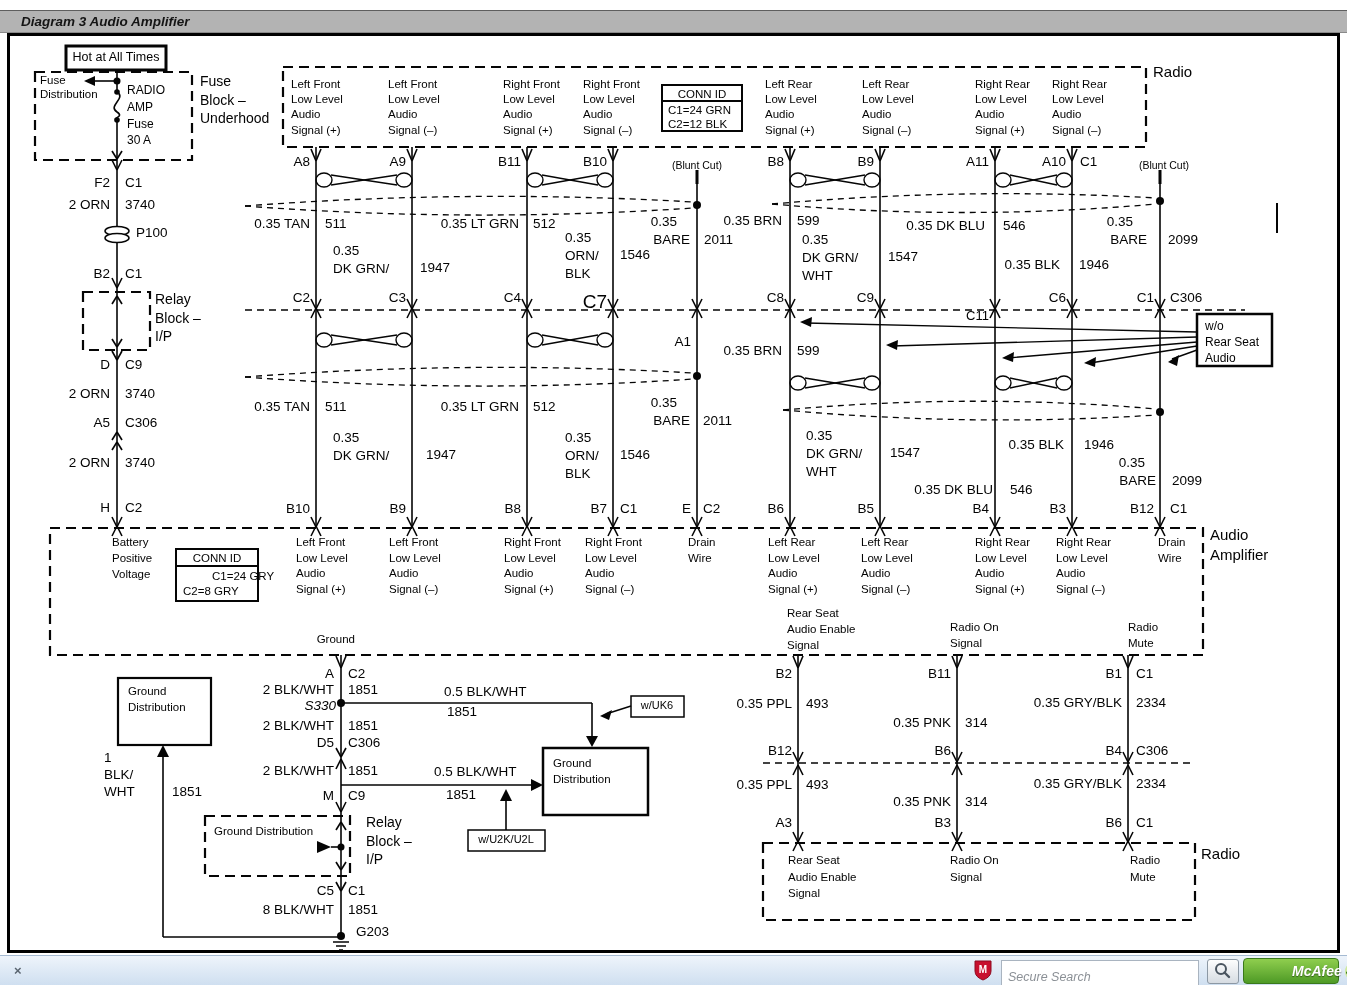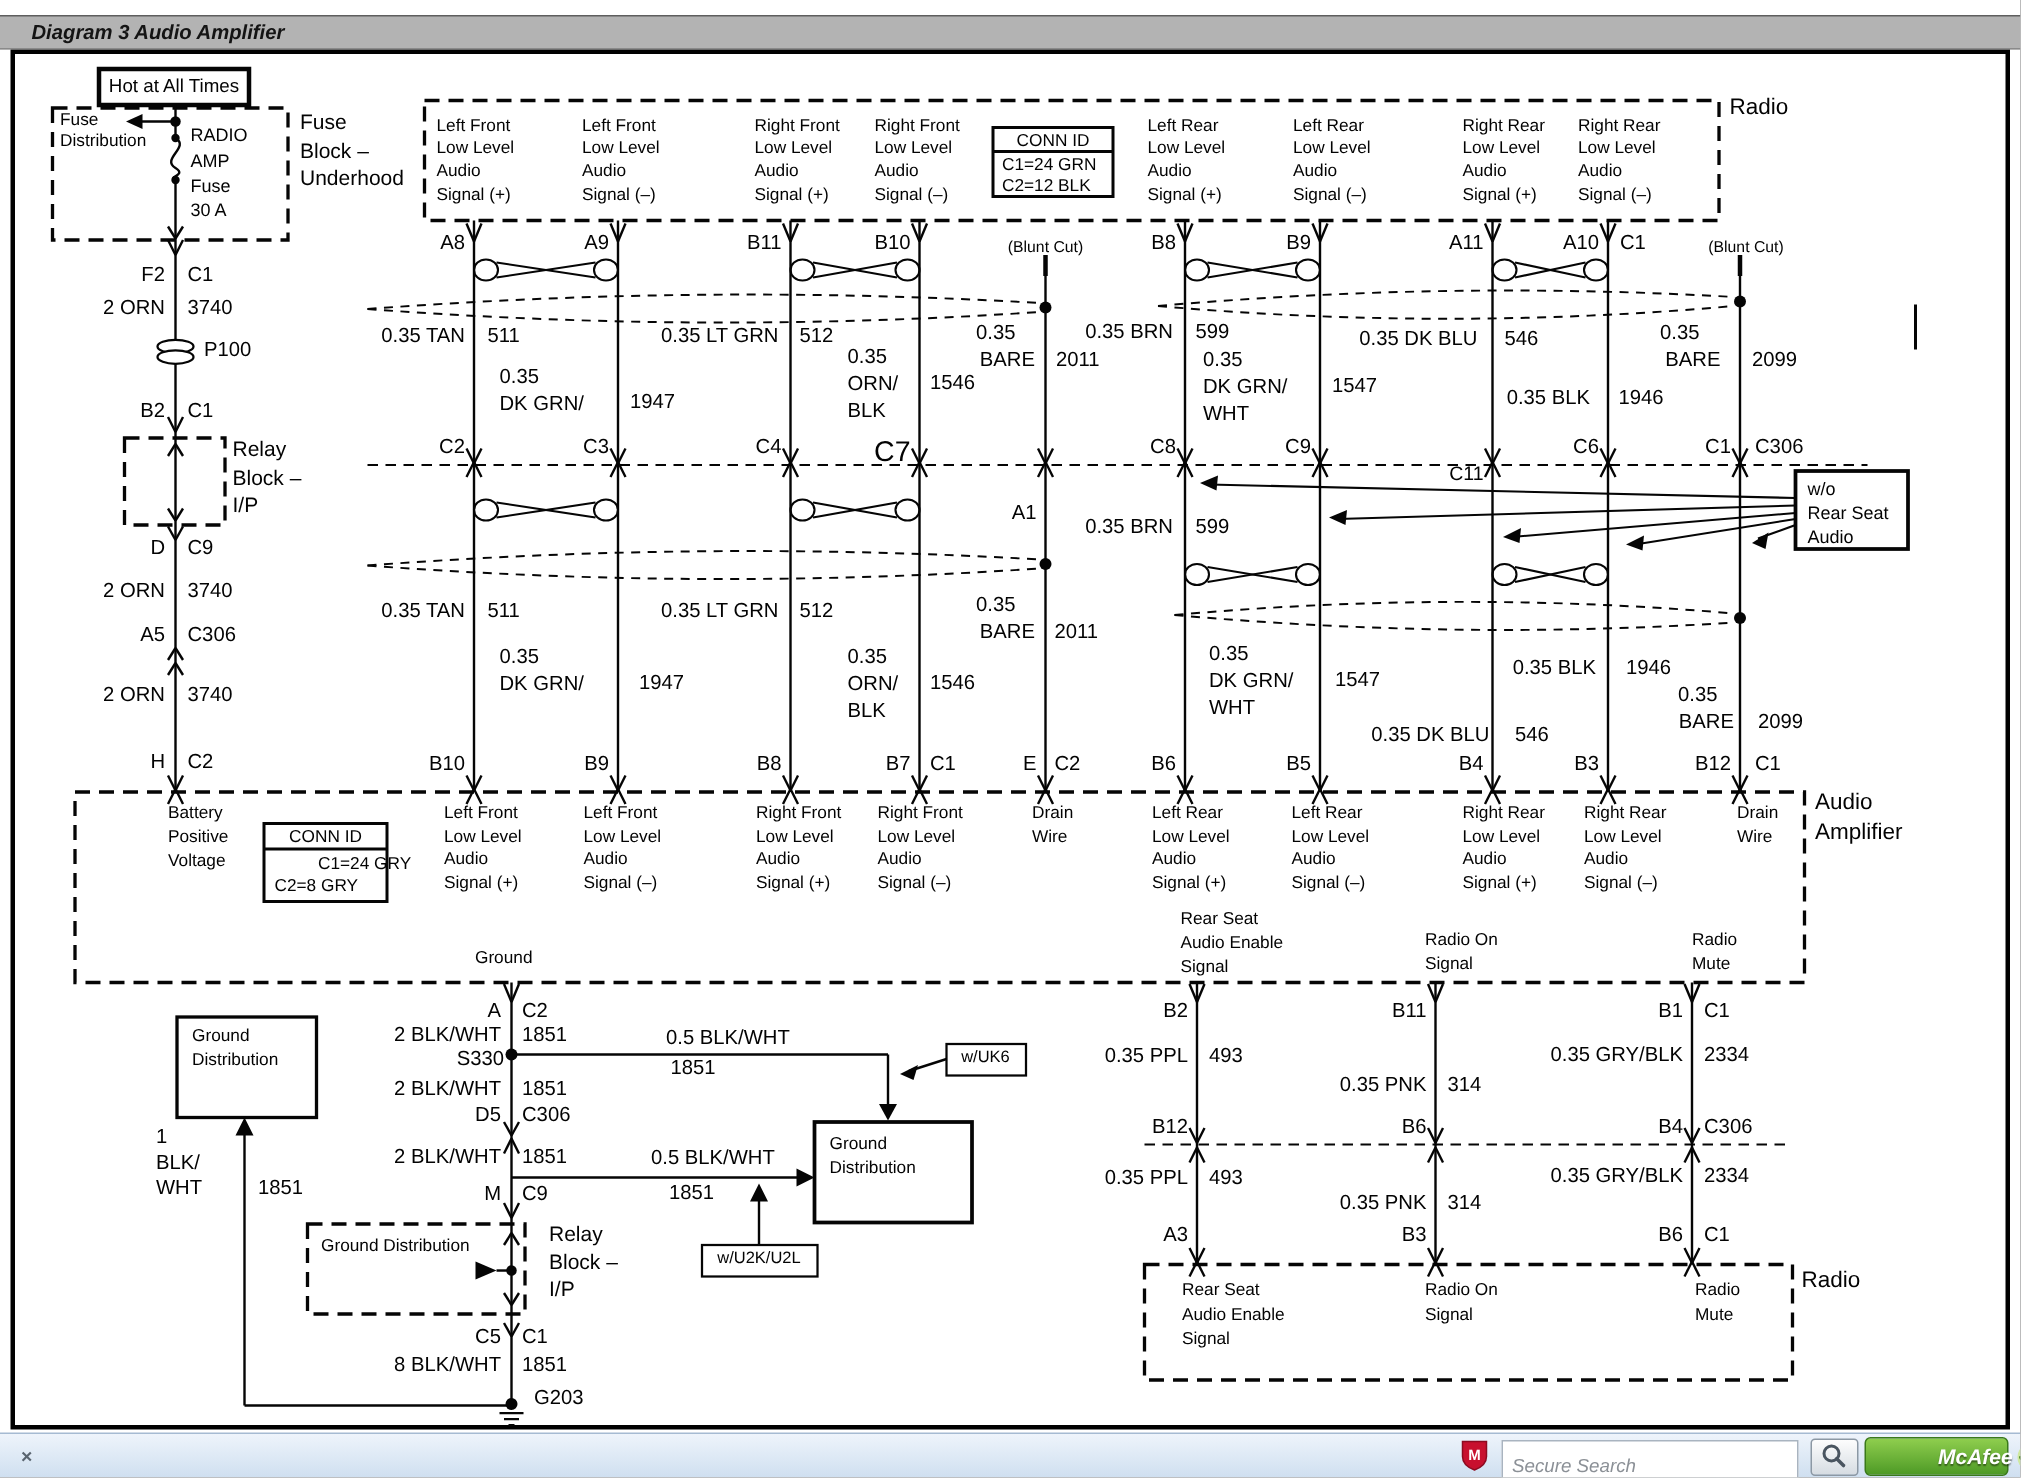--- a/index.html
+++ b/index.html
@@ -532,21 +532,21 @@
       <div class="lbl" style="font-size: 11.5px; line-height: 16px; top: 619px; left: 950px;">Radio On
 Signal</div>
       <div class="lbl" style="font-size: 11.5px; line-height: 16px; top: 619px; left: 1128px;">Radio
 Mute</div>
       <div class="lbl" style="font-size: 11.5px; line-height: 16px; top: 683px; left: 128px;">Ground
 Distribution</div>
       <div class="lbl" style="font-size: 13.5px; top: 666px; left: 74px; width: 260px; text-align: right;">A</div>
       <div class="lbl" style="font-size: 13.5px; top: 666px; left: 348px;">C2</div>
       <div class="lbl" style="font-size: 13.5px; top: 682px; left: 74px; width: 260px; text-align: right;">2 BLK/WHT</div>
       <div class="lbl" style="font-size: 13.5px; top: 682px; left: 348px;">1851</div>
-      <div class="lbl" style="font-size: 13.5px; top: 698px; left: 76px; width: 260px; text-align: right;">S330</div>
+      <div class="lbl" style="font-size: 13.5px; top: 698px; left: 76px; width: 260px; text-align: right; font-style: italic;">S330</div>
       <div class="lbl" style="font-size: 13.5px; top: 684px; left: 444px;">0.5 BLK/WHT</div>
       <div class="lbl" style="font-size: 13.5px; top: 704px; left: 447px;">1851</div>
       <div class="lbl" style="font-size: 11px; top: 699px; left: 527px; width: 260px; text-align: center;">w/UK6</div>
       <div class="lbl" style="font-size: 13.5px; top: 718px; left: 74px; width: 260px; text-align: right;">2 BLK/WHT</div>
       <div class="lbl" style="font-size: 13.5px; top: 718px; left: 348px;">1851</div>
       <div class="lbl" style="font-size: 13.5px; top: 735px; left: 74px; width: 260px; text-align: right;">D5</div>
       <div class="lbl" style="font-size: 13.5px; top: 735px; left: 348px;">C306</div>
       <div class="lbl" style="font-size: 13.5px; top: 763px; left: 74px; width: 260px; text-align: right;">2 BLK/WHT</div>
       <div class="lbl" style="font-size: 13.5px; top: 763px; left: 348px;">1851</div>
       <div class="lbl" style="font-size: 13.5px; top: 764px; left: 434px;">0.5 BLK/WHT</div>

